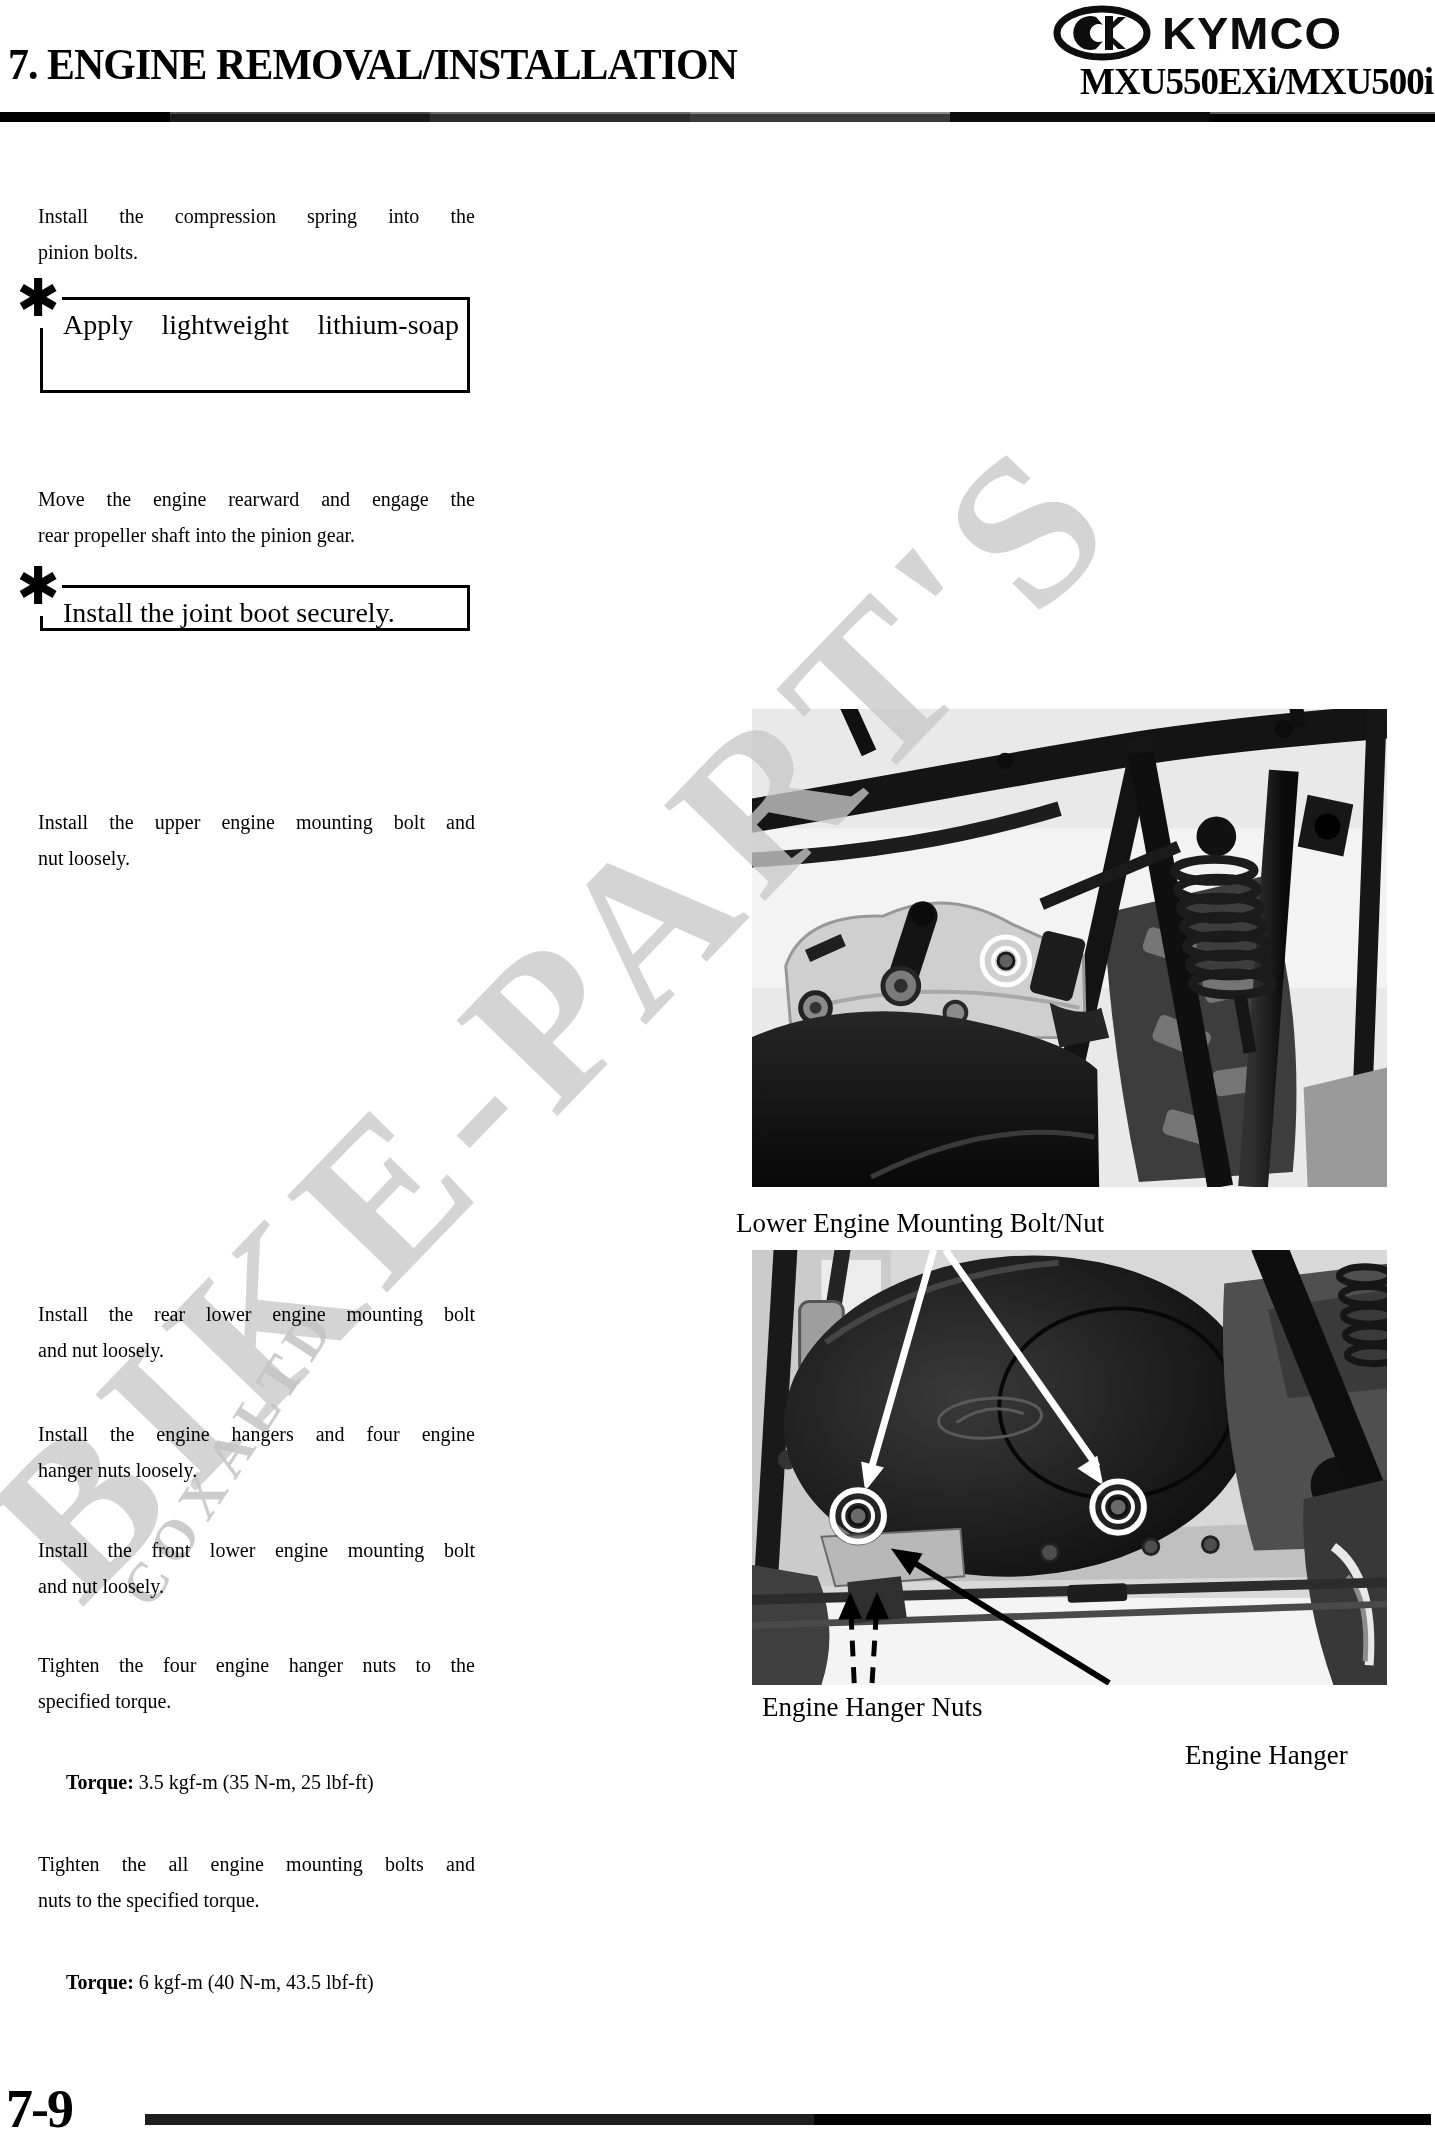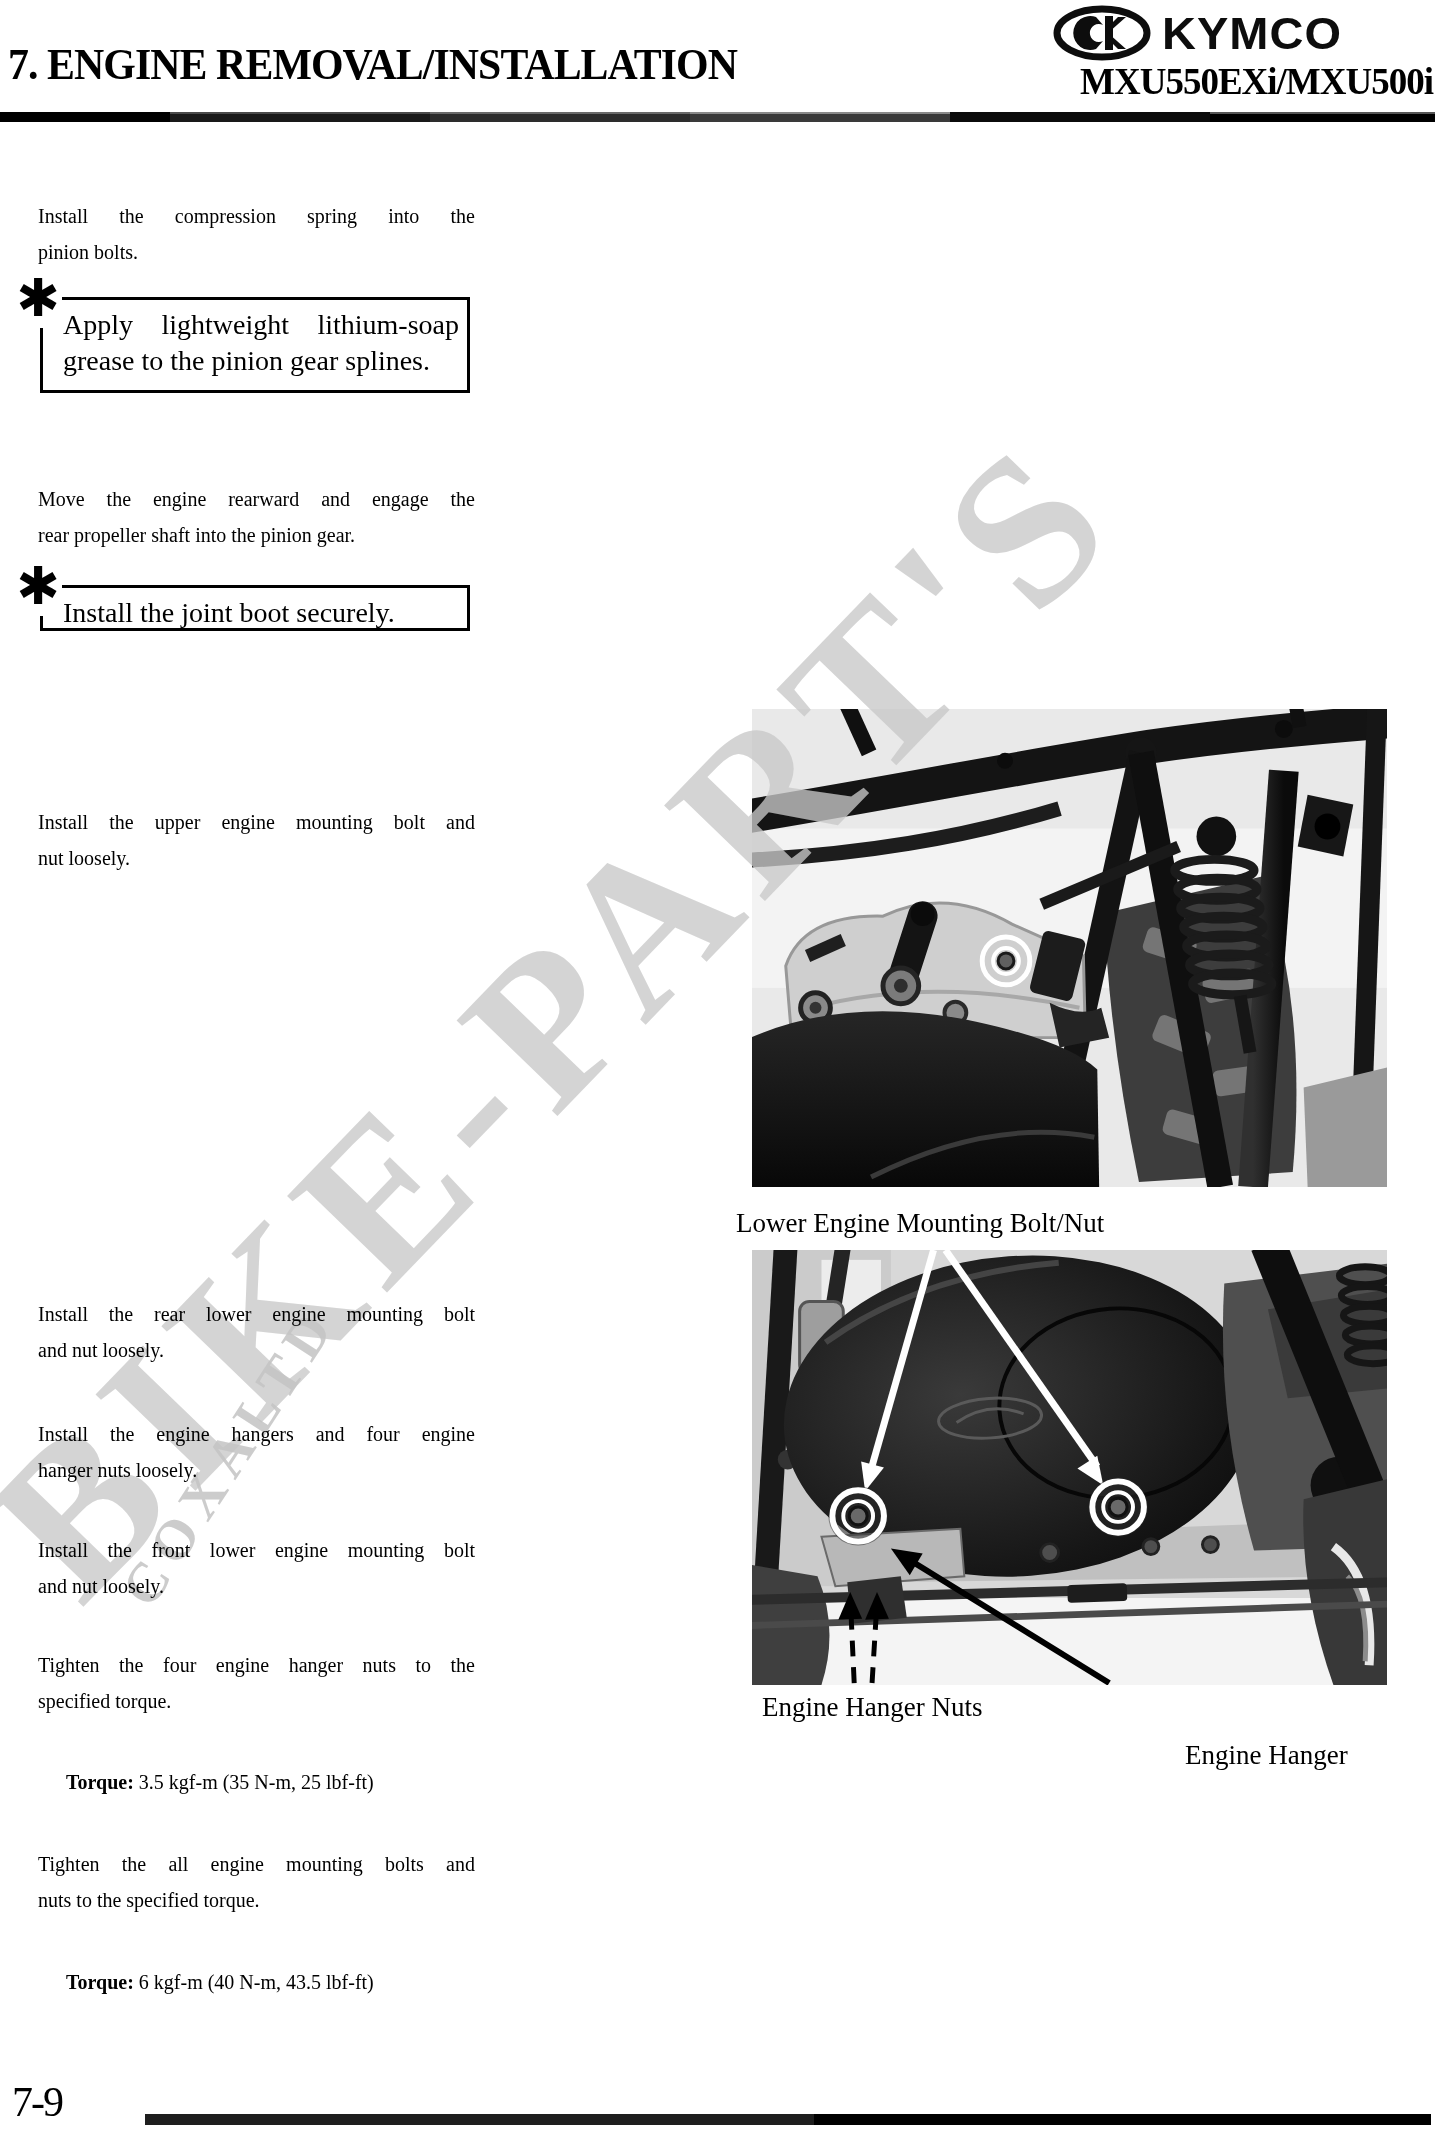--- a/index.html
+++ b/index.html
@@ -76,21 +76,21 @@
   .photo{z-index:2;}
   .photo svg{display:block;width:100%;height:100%;}
   .ph1{left:752px;top:709px;width:635px;height:478px;}
   .ph2{left:752px;top:1250px;width:635px;height:435px;}
   .caption{font-size:27px;white-space:nowrap;z-index:10;}
   .cap1{left:736px;top:1208px;}
   .cap2a{left:762px;top:1692px;}
   .cap2b{left:1185px;top:1692px;margin-top:48px;}
 
   
-  .page-num{left:12px;top:2078px;font-size:42px;font-weight:normal;letter-spacing:-2px;z-index:10;}
+  .page-num{left:6px;top:2078px;font-size:54px;font-weight:bold;letter-spacing:-2px;z-index:10;}
   .footer-rule{
     left:145px;top:2114px;width:1286px;height:11px;z-index:10;
     background:linear-gradient(90deg,#1e1e1e 0 52%,#000 52%);
   }
 </style>
 </head>
 <body>
 
 <div class="abs page-title" data-name="page-title">7. ENGINE REMOVAL/INSTALLATION</div>
 
@@ -120,21 +120,20 @@
 <div class="abs wm-small" data-name="watermark-small">COXALTD</div>
 
 <div class="abs para p1" data-name="step-paragraph">
     <div class="jline jfull">Install  the  compression  spring  into  the</div>
     <div class="jline jlast">pinion bolts.</div>
   </div>
 
 <div class="abs ast a1" data-name="note-asterisk-icon">✱</div>
 <div class="abs note-box nb1" data-name="note-box">
     <div class="jline jfull">Apply  lightweight  lithium-soap  base</div>
-    <div class="jline jlast">grease to the pinion gear splines.</div>
   </div>
 
 <div class="abs para p2" data-name="step-paragraph">
     <div class="jline jfull">Move  the  engine  rearward  and  engage  the</div>
     <div class="jline jlast">rear propeller shaft into the pinion gear.</div>
   </div>
 
 <div class="abs ast a2" data-name="note-asterisk-icon">✱</div>
 <div class="abs note-box nb2" data-name="note-box">
     <div class="jline jlast">Install the joint boot securely.</div>

